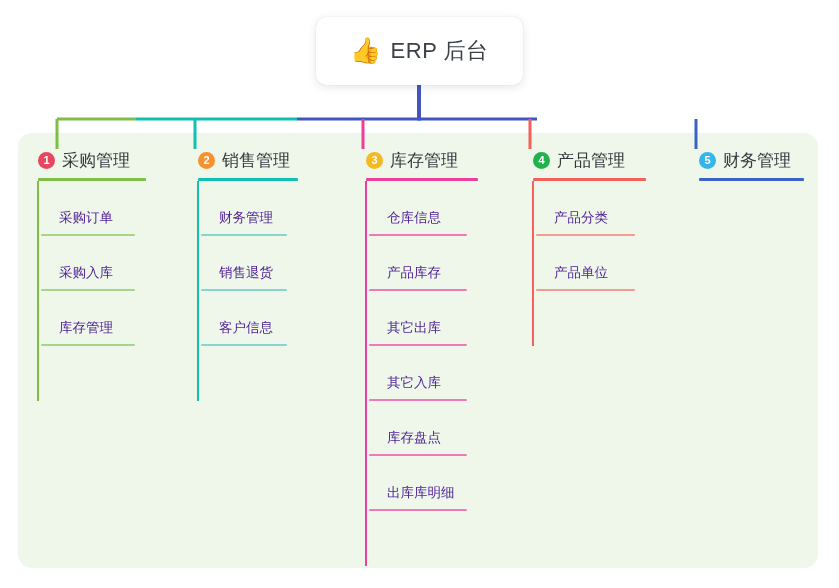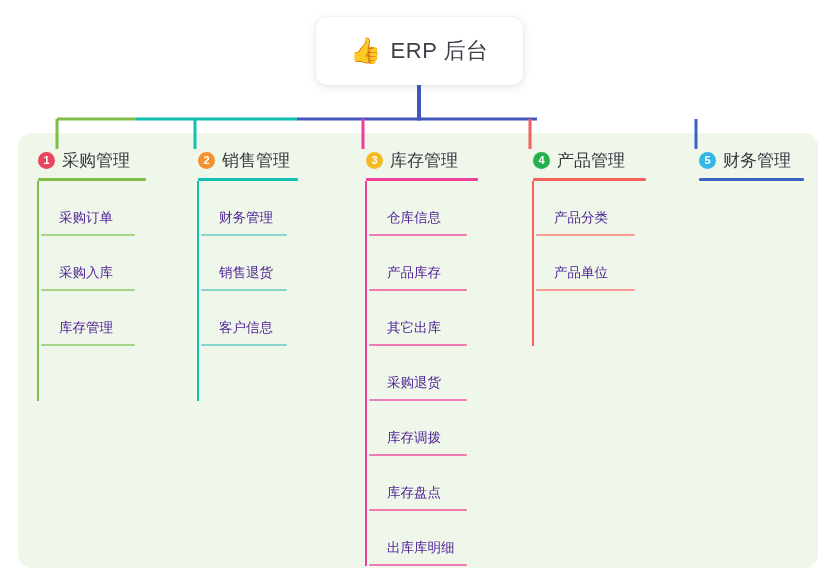--- a/index.html
+++ b/index.html
@@ -225,25 +225,21 @@
           </div>
           <div class="item">
             <span class="item-text">产品库存</span>
             <div class="item-rule" style="background: rgb(240, 122, 182); width: 98px;"></div>
           </div>
           <div class="item">
             <span class="item-text">其它出库</span>
             <div class="item-rule" style="background: rgb(240, 122, 182); width: 98px;"></div>
           </div>
           <div class="item">
-            <span class="item-text">采购退货</span>
-            <div class="item-rule" style="background: rgb(240, 122, 182); width: 98px;"></div>
-          </div>
-          <div class="item">
-            <span class="item-text">库存调拨</span>
+            <span class="item-text">其它入库</span>
             <div class="item-rule" style="background: rgb(240, 122, 182); width: 98px;"></div>
           </div>
           <div class="item">
             <span class="item-text">库存盘点</span>
             <div class="item-rule" style="background: rgb(240, 122, 182); width: 98px;"></div>
           </div>
           <div class="item">
             <span class="item-text">出库库明细</span>
             <div class="item-rule" style="background: rgb(240, 122, 182); width: 98px;"></div>
           </div>

